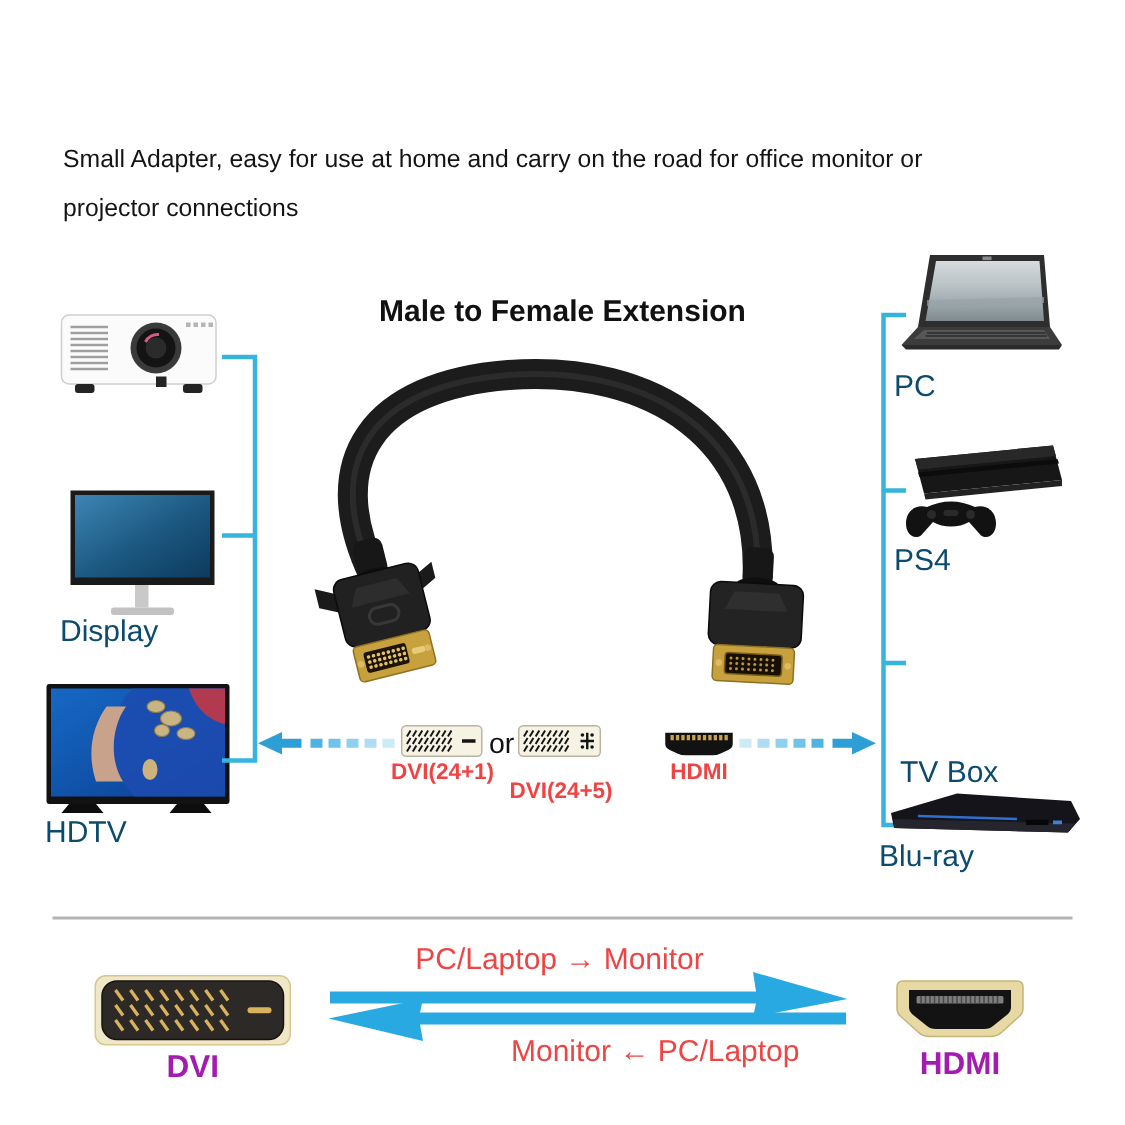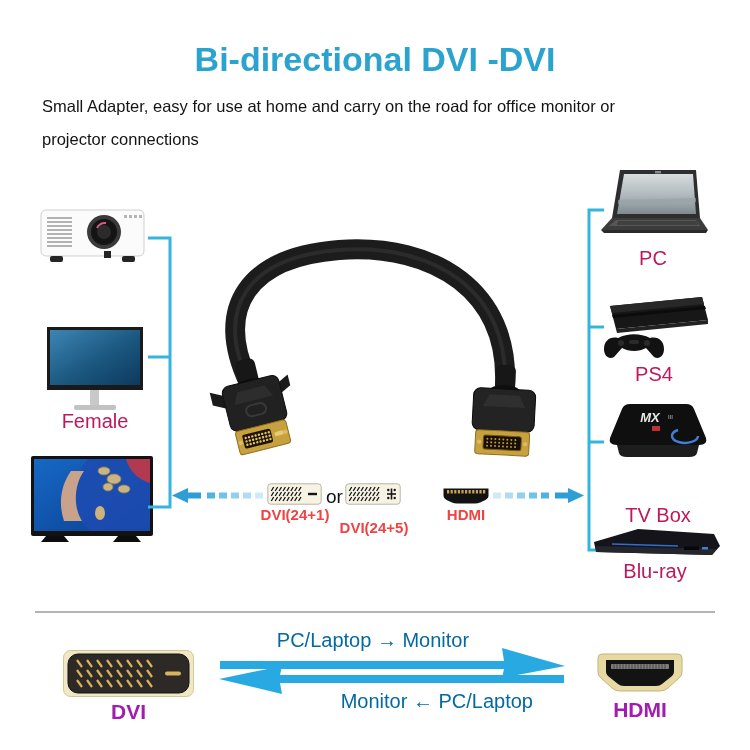--- a/index.html
+++ b/index.html
@@ -12,37 +12,37 @@
     left:0;right:0;top:40px;text-align:center;
     font-size:34px;font-weight:bold;color:#2BA3CF;letter-spacing:0;
   }
   .subline{left:42px;font-size:16.5px;color:#141414;}
   .sub1{top:97px;}
   .sub2{top:130px;}
   .center-heading{
     left:0;right:0;top:197px;text-align:center;
     font-size:20px;font-weight:bold;color:#111;
   }
-  .dev-label{font-size:20px;color:#be185d;text-align:center;}
+  .dev-label{font-size:20px;color:#0c4a6e;}
   .conn-label{font-size:15px;font-weight:bold;color:#ef4444;text-align:center;}
   .or-text{font-size:19px;font-weight:normal;color:#111;}
   .big-conn-label{font-size:21px;font-weight:bold;color:#a21caf;text-align:center;}
-  .arrow-caption{font-size:20px;color:#0369a1;text-align:center;width:320px;left:213px;}
+  .arrow-caption{font-size:20px;color:#ef4444;text-align:center;width:320px;left:213px;}
   .divider{left:35px;top:611px;width:680px;height:2px;background:#b4b4b4;}
   svg{display:block;}
 </style>
 </head>
 <body>
 
 <div id="canvas">
 
-  <div class="abs title">Bi-directional DVI -DVI</div>
   <div class="abs subline sub2">projector connections</div>
   <div class="abs subline sub1">Small Adapter, easy for use at home and carry on the road for office monitor or</div>
 
+  <div class="abs center-heading">Male to Female Extension</div>
 
   <div class="abs" style="left:38px;top:203px;width:110px;height:64px;">
     <svg width="110" height="64" viewBox="0 0 110 64">
       <rect x="3" y="7" width="103" height="46" rx="5" fill="#fbfbfb" stroke="#cfcfcf"></rect>
       <g stroke="#9f9f9f" stroke-width="1.6">
         <line x1="9" y1="15" x2="34" y2="15"></line>
           <line x1="9" y1="19" x2="34" y2="19"></line>
         <line x1="9" y1="23" x2="34" y2="23"></line>
           <line x1="9" y1="27" x2="34" y2="27"></line>
         <line x1="9" y1="31" x2="34" y2="31"></line>
@@ -74,21 +74,21 @@
             <stop offset="0.55" stop-color="#1b577f"></stop>
             <stop offset="1" stop-color="#0d3a5e"></stop>
         </linearGradient>
       </defs>
       <rect x="2" y="2" width="96" height="63" fill="#1a1a1a"></rect>
       <rect x="5" y="5" width="90" height="55" fill="url(#scr)"></rect>
       <rect x="45" y="65" width="9" height="15" fill="#c9c9c9"></rect>
       <rect x="29" y="80" width="42" height="5" rx="2" fill="#c2c2c2"></rect>
     </svg>
   </div>
-  <div class="abs dev-label" style="left:40px;top:410px;width:110px;">Female</div>
+  <div class="abs dev-label" style="left:40px;top:410px;width:110px;">Display</div>
 
   <div class="abs" style="left:30px;top:455px;width:124px;height:90px;">
     <svg width="124" height="90" viewBox="0 0 124 90">
       <defs>
         <linearGradient id="tvg" x1="0" y1="0" x2="1" y2="1">
           <stop offset="0" stop-color="#1668c4"></stop>
             <stop offset="1" stop-color="#0b3f92"></stop>
         </linearGradient>
       </defs>
       <rect x="1" y="1" width="122" height="80" rx="2" fill="#121212"></rect>
@@ -100,20 +100,21 @@
         <ellipse cx="74" cy="16" rx="6" ry="4"></ellipse>
           <ellipse cx="84" cy="24" rx="7" ry="5"></ellipse>
         <ellipse cx="94" cy="34" rx="6" ry="4"></ellipse>
           <ellipse cx="78" cy="32" rx="5" ry="4"></ellipse>
       </g>
       <ellipse cx="70" cy="58" rx="5" ry="7" fill="#cdb27b"></ellipse>
       <path d="M16 81 L34 81 L39 87 L11 87 Z" fill="#0d0d0d"></path>
       <path d="M88 81 L106 81 L111 87 L83 87 Z" fill="#0d0d0d"></path>
     </svg>
   </div>
+  <div class="abs dev-label" style="left:30px;top:544px;width:124px;">HDTV</div>
 
   <div class="abs" style="left:146px;top:235px;">
     <svg width="28" height="275" viewBox="0 0 28 275">
       <path d="M2 3 H24 V272 H2 M2 122 H24" fill="none" stroke="#35B5DE" stroke-width="3"></path>
     </svg>
   </div>
 
   <div class="abs" style="left:185px;top:233px;width:372px;height:235px;">
     <svg width="372" height="235" viewBox="0 0 372 235">
       <path d="M 64 150 C 28 74 64 24 154 17 C 252 10 324 60 320 152" fill="none" stroke="#1c1c1c" stroke-width="20" stroke-linecap="round"></path>
@@ -238,30 +239,20 @@
       <g>
         <path d="M22 46 C14 44 8 49 8 57 C8 64 13 68 18 65 L26 56 C33 60 43 60 50 56 L58 65 C63 68 68 64 68 57 C68 49 62 44 54 46 C44 41 32 41 22 46 Z" fill="#121212"></path>
         <circle cx="25" cy="51" r="3" fill="#2a2a2a"></circle>
           <circle cx="51" cy="51" r="3" fill="#2a2a2a"></circle>
         <rect x="33" y="48" width="10" height="4" rx="2" fill="#2a2a2a"></rect>
       </g>
     </svg>
   </div>
   <div class="abs dev-label" style="left:596px;top:363px;width:116px;">PS4</div>
 
-  <div class="abs" style="left:600px;top:400px;width:116px;height:64px;">
-    <svg width="116" height="64" viewBox="0 0 116 64">
-      <path d="M30 4 L86 4 Q92 4 94 9 L106 38 Q108 45 99 45 L17 45 Q8 45 10 38 L22 9 Q24 4 30 4 Z" fill="#0f0f0f"></path>
-      <path d="M17 45 L99 45 L97 53 Q96 57 89 57 L27 57 Q20 57 19 53 Z" fill="#1d1d1d"></path>
-      <text x="50" y="22" font-family="Liberation Sans, sans-serif" font-size="13" font-weight="bold" font-style="italic" fill="#e8e8e8" text-anchor="middle">MX</text>
-      <text x="68" y="19" font-family="Liberation Sans, sans-serif" font-size="6" fill="#bdbdbd">III</text>
-      <rect x="52" y="26" width="8" height="5" fill="#c23030"></rect>
-      <path d="M78 30 A 13 7 0 1 0 98 36" fill="none" stroke="#3f7fd4" stroke-width="2.4"></path>
-    </svg>
-  </div>
   <div class="abs dev-label" style="left:600px;top:464px;width:116px;margin-top:40px;">TV Box</div>
 
   <div class="abs" style="left:586px;top:526px;width:138px;height:36px;">
     <svg width="138" height="36" viewBox="0 0 138 36">
       <path d="M8 16 L52 3 L128 8 L134 20 L126 29 L10 26 Z" fill="#14141a"></path>
       <path d="M10 20 L131 23 L126 29 L10 26 Z" fill="#25252e"></path>
       <path d="M26 18 L92 20" stroke="#2f6fd0" stroke-width="1.6"></path>
       <rect x="98" y="20.5" width="15" height="3.5" fill="#07070a"></rect>
       <rect x="116" y="21" width="6" height="2.5" fill="#3f7fd4"></rect>
     </svg>

